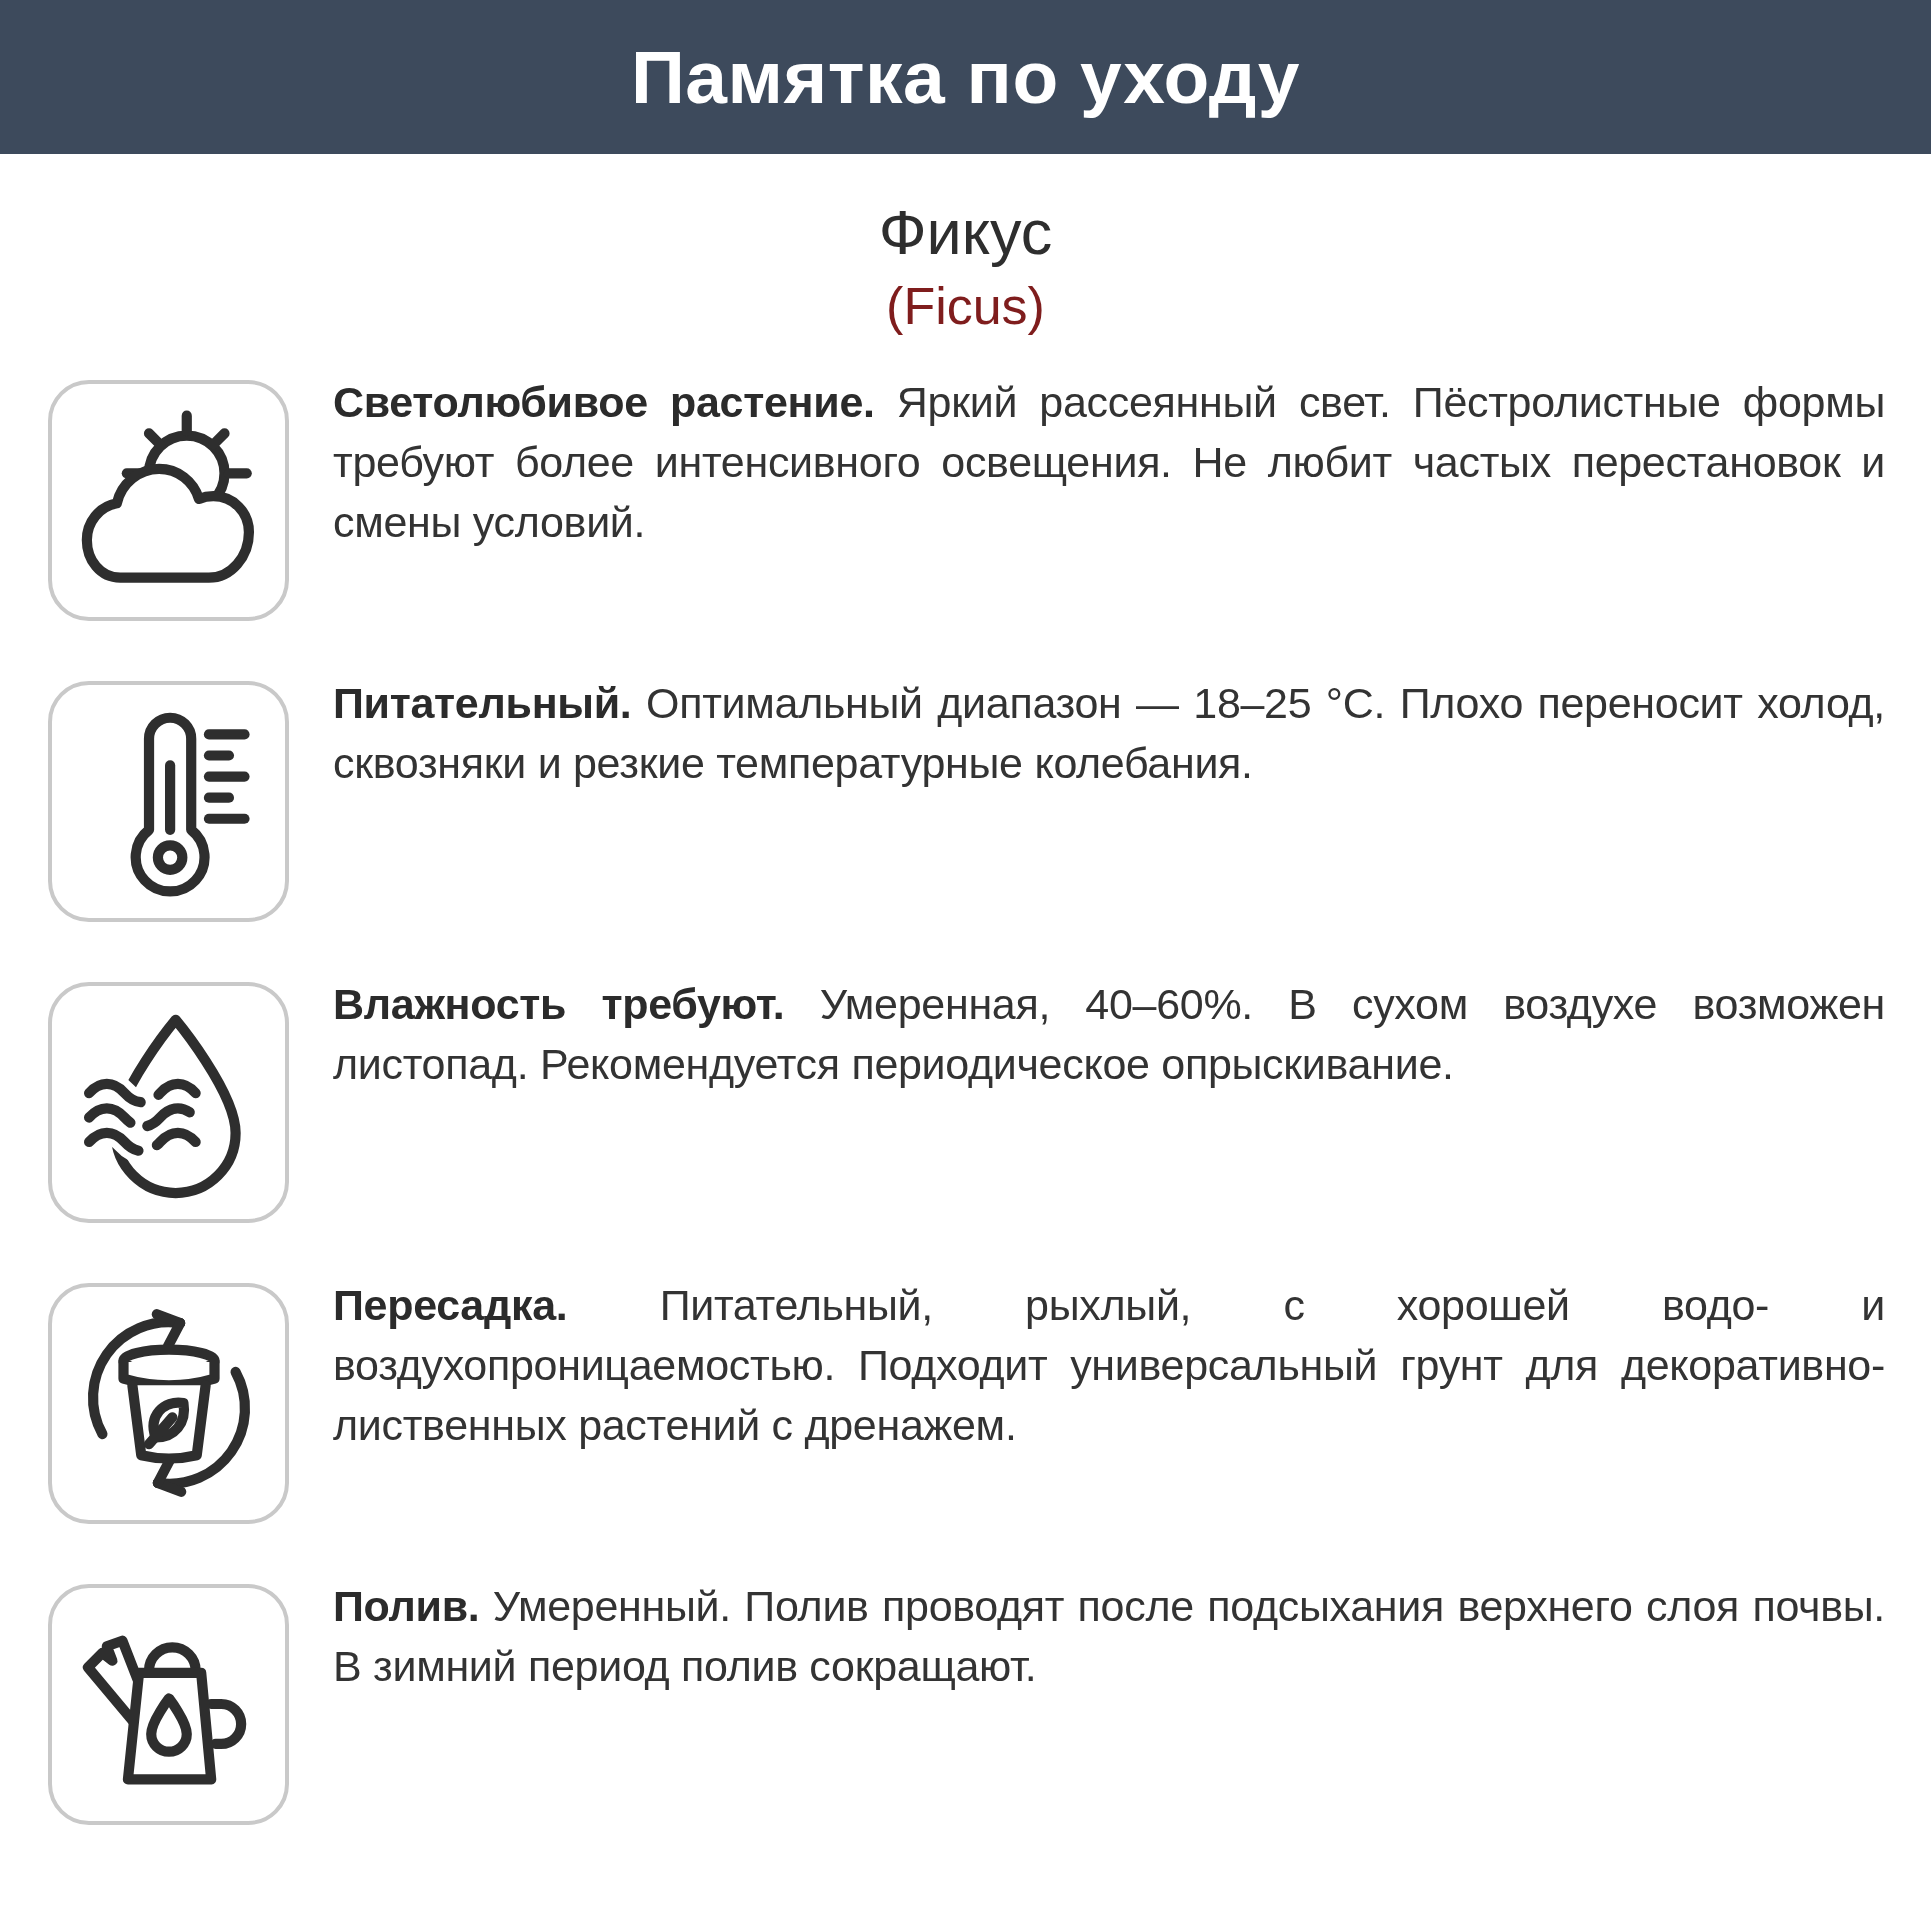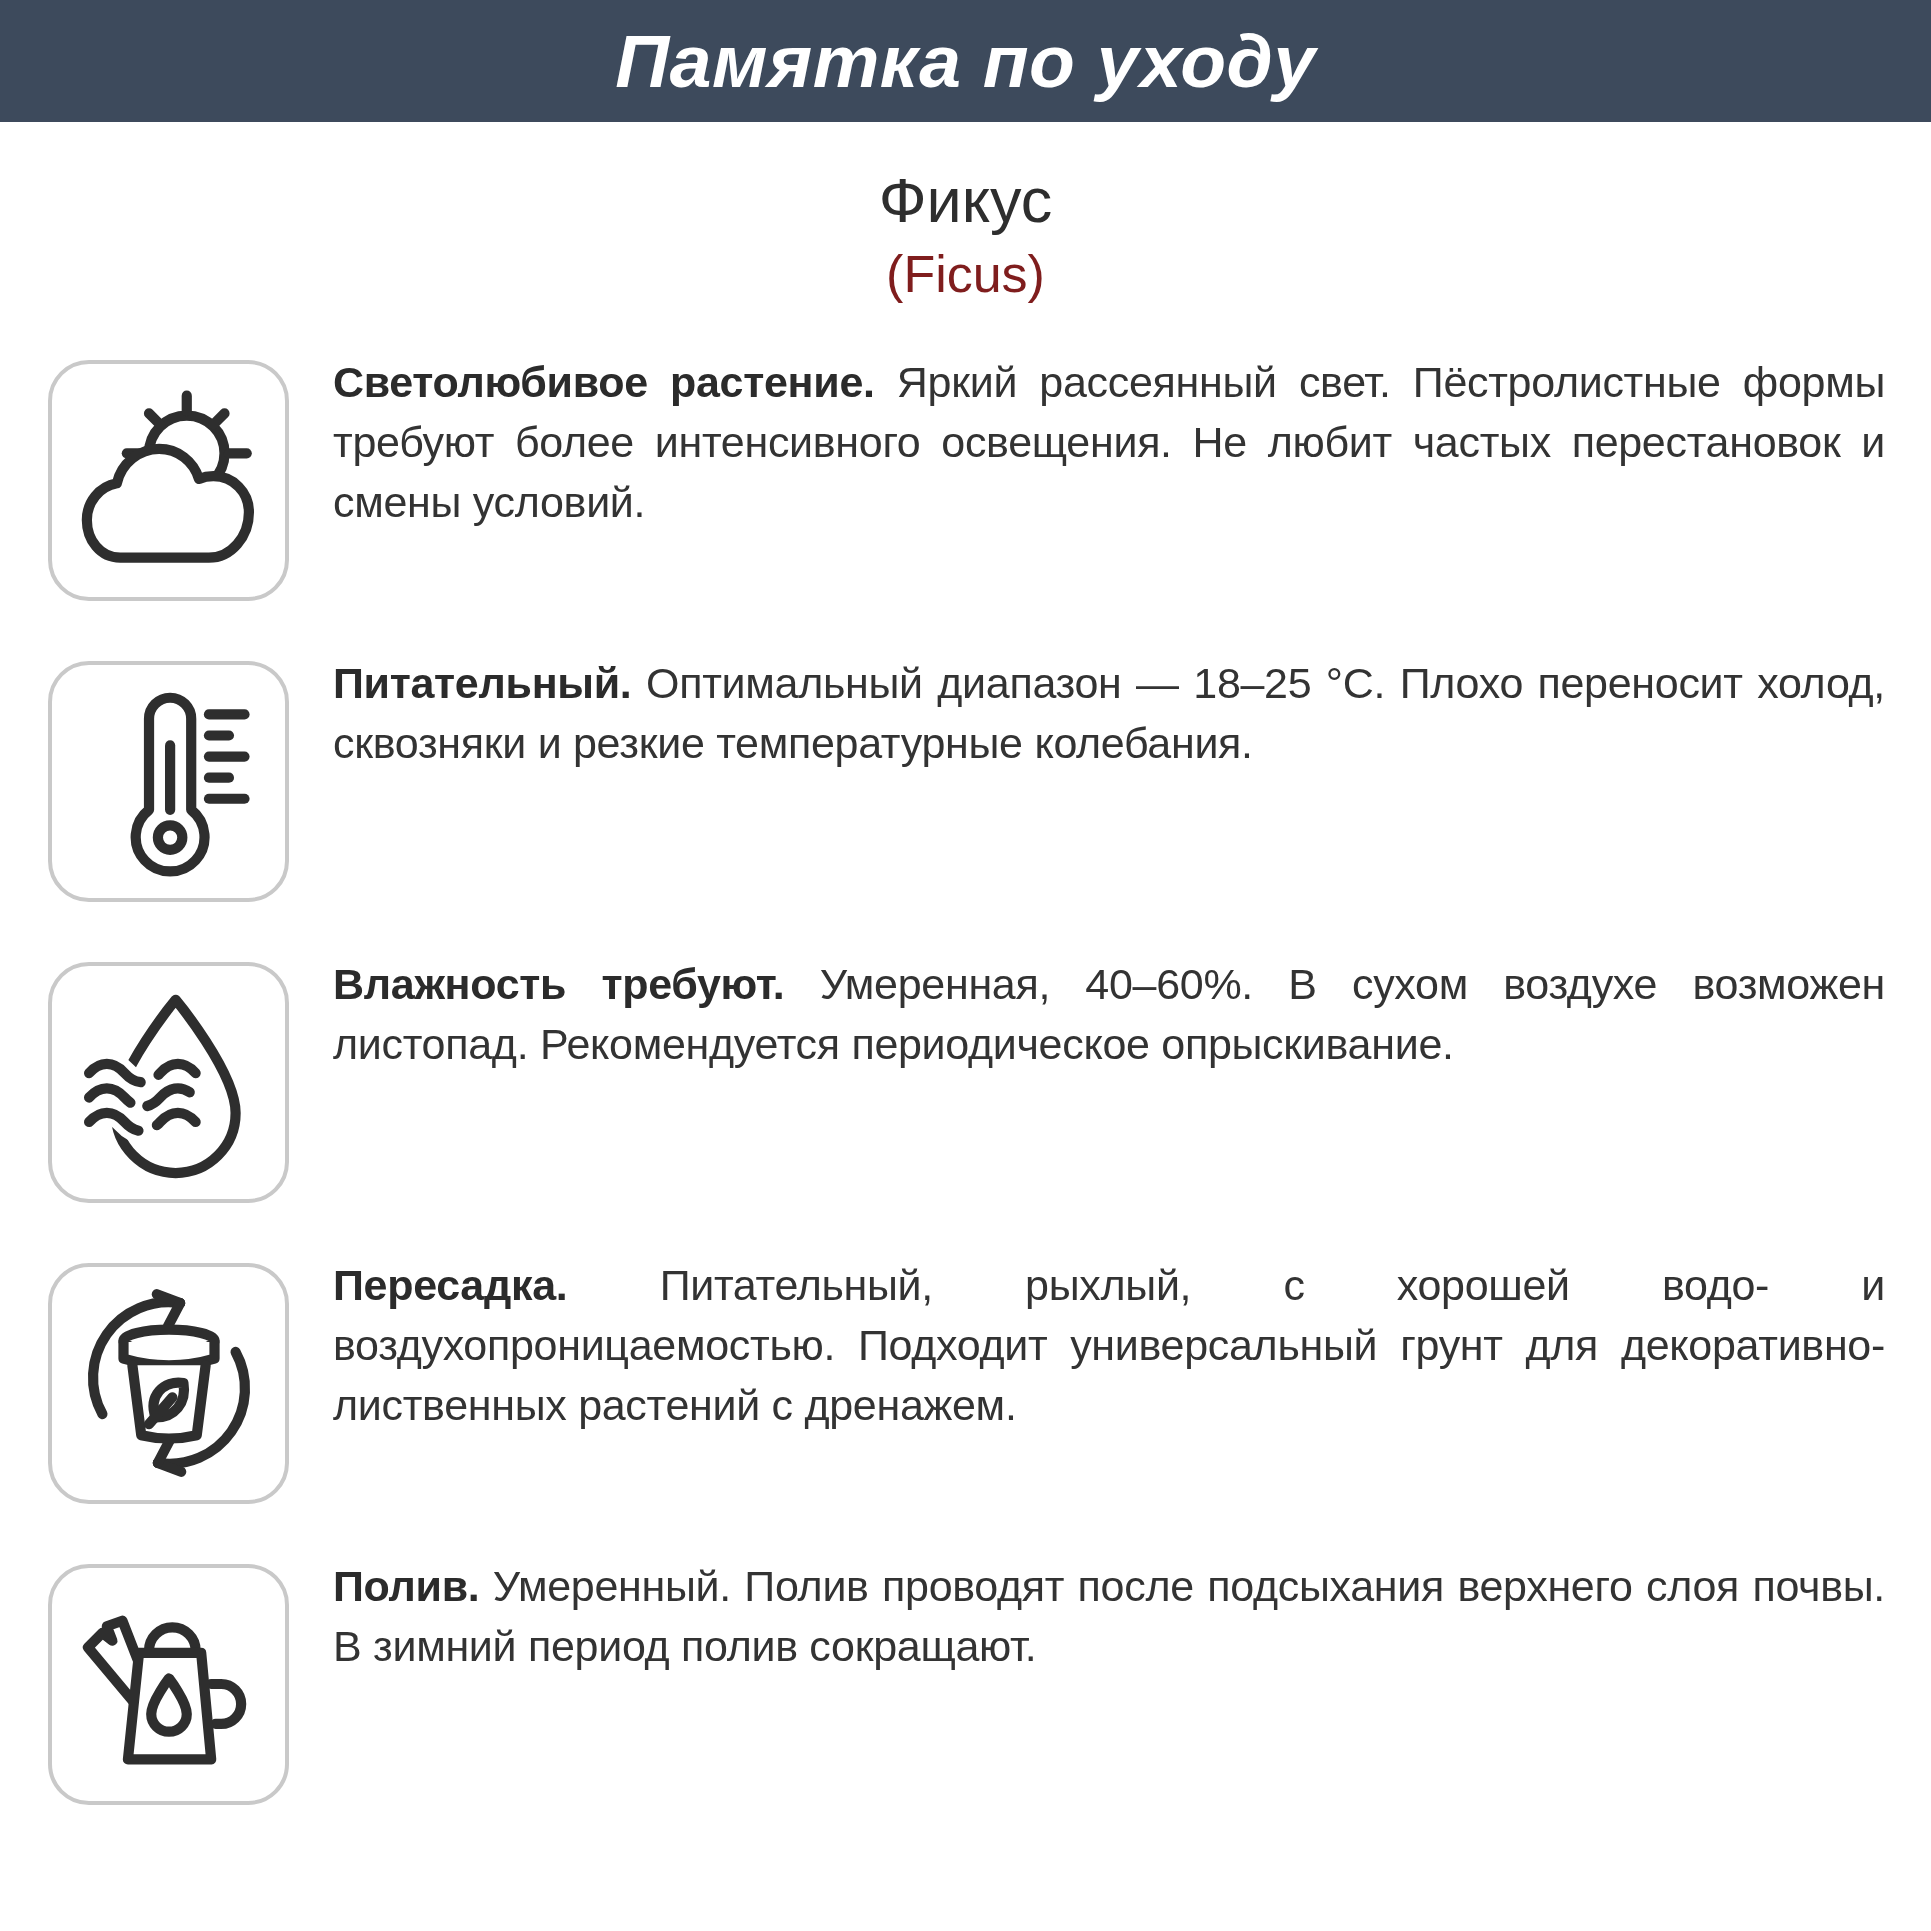--- a/index.html
+++ b/index.html
@@ -6,26 +6,25 @@
     margin: 0;
     padding: 0;
     width: 1931px;
     height: 1931px;
     background: #ffffff;
     font-family: "Liberation Sans", "DejaVu Sans", sans-serif;
     overflow: hidden;
   }
   .header {
     width: 100%;
-    height: 122px;
+    height: 154px;
     background: #3d4a5c;
     display: flex;
     align-items: center;
     justify-content: center;
-    font-style: italic;
   }
   .header-title {
     color: #ffffff;
     font-size: 75px;
     font-weight: 700;
     letter-spacing: 0.5px;
   }
   .plant-title-block {
     text-align: center;
     margin-top: 44px;
@@ -36,21 +35,21 @@
     color: #2e2e2e;
     line-height: 1.08;
   }
   .plant-latin {
     font-size: 52px;
     font-weight: 400;
     color: #7f1d1d;
     margin-top: 9.7px;
   }
   .sections {
-    margin-top: 56px;
+    margin-top: 44px;
     padding: 0 46px 0 48px;
   }
   .section-row {
     display: flex;
     gap: 44px;
     margin-bottom: 60px;
     align-items: flex-start;
   }
   .icon-box {
     box-sizing: border-box;

